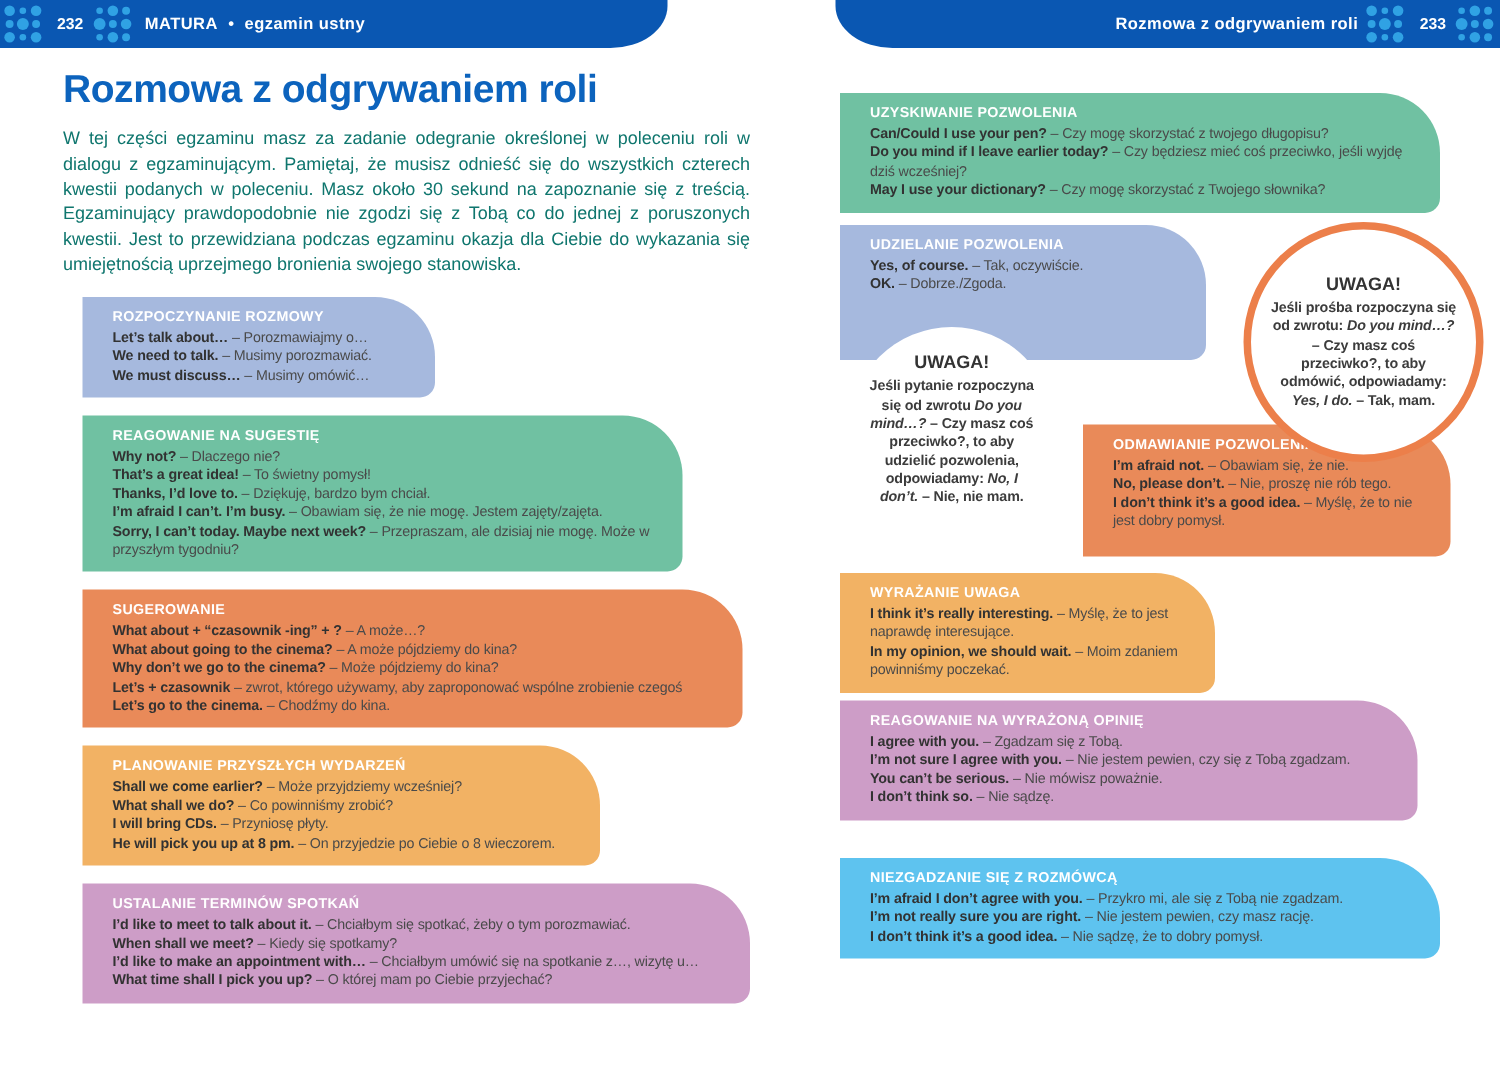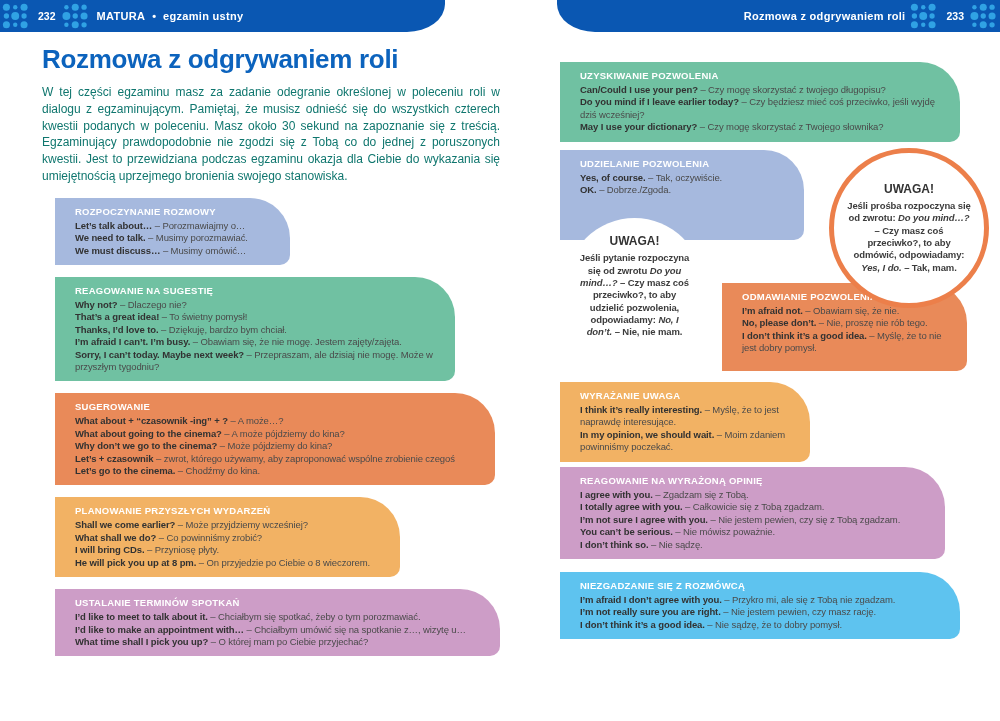--- a/index.html
+++ b/index.html
@@ -138,20 +138,21 @@
         <div class="box" style="background: rgb(242, 178, 100); width: 345px;">
           <h3 class="box-title">PLANOWANIE PRZYSZŁYCH WYDARZEŃ</h3>
           <div class="line"><b class="en">Shall we come earlier?</b><span class="sep"> – </span><span class="pl">Może przyjdziemy wcześniej?</span></div>
           <div class="line"><b class="en">What shall we do?</b><span class="sep"> – </span><span class="pl">Co powinniśmy zrobić?</span></div>
           <div class="line"><b class="en">I will bring CDs.</b><span class="sep"> – </span><span class="pl">Przyniosę płyty.</span></div>
           <div class="line"><b class="en">He will pick you up at 8 pm.</b><span class="sep"> – </span><span class="pl">On przyjedzie po Ciebie o 8 wieczorem.</span></div>
         </div>
         <div class="box" style="background: rgb(205, 157, 199); width: 445px;">
           <h3 class="box-title">USTALANIE TERMINÓW SPOTKAŃ</h3>
           <div class="line"><b class="en">I’d like to meet to talk about it.</b><span class="sep"> – </span><span class="pl">Chciałbym się spotkać, żeby o tym porozmawiać.</span></div>
+          <div class="line"><b class="en">When shall we meet?</b><span class="sep"> – </span><span class="pl">Kiedy się spotkamy?</span></div>
           <div class="line"><b class="en">I’d like to make an appointment with…</b><span class="sep"> – </span><span class="pl">Chciałbym umówić się na spotkanie z…, wizytę u…</span></div>
           <div class="line"><b class="en">What time shall I pick you up?</b><span class="sep"> – </span><span class="pl">O której mam po Ciebie przyjechać?</span></div>
         </div>
       </div>
   </div>
 
   <div class="right-flow" id="right-flow">
       <div class="box" style="background: rgb(112, 193, 162); width: 400px;">
         <h3 class="box-title">UZYSKIWANIE POZWOLENIA</h3>
         <div class="line"><b class="en">Can/Could I use your pen?</b><span class="sep"> – </span><span class="pl">Czy mogę skorzystać z twojego długopisu?</span></div>
@@ -172,21 +173,20 @@
       <div class="line"><b class="en">I don’t think it’s a good idea.</b><span class="sep"> – </span><span class="pl">Myślę, że to nie jest dobry pomysł.</span></div>
     </div>
     <div class="box abs" style="background: rgb(242, 178, 100); width: 250px; left: 560px; top: 382px; z-index: 1;">
       <h3 class="box-title">WYRAŻANIE UWAGA</h3>
       <div class="line"><b class="en">I think it’s really interesting.</b><span class="sep"> – </span><span class="pl">Myślę, że to jest naprawdę interesujące.</span></div>
       <div class="line"><b class="en">In my opinion, we should wait.</b><span class="sep"> – </span><span class="pl">Moim zdaniem powinniśmy poczekać.</span></div>
     </div>
     <div class="box abs" style="background: rgb(205, 157, 199); width: 385px; left: 560px; top: 467px; z-index: 1;">
       <h3 class="box-title">REAGOWANIE NA WYRAŻONĄ OPINIĘ</h3>
       <div class="line"><b class="en">I agree with you.</b><span class="sep"> – </span><span class="pl">Zgadzam się z Tobą.</span></div>
-      <div class="line"><b class="en">I totally agree with you.</b><span class="sep"> – </span><span class="pl">Całkowicie się z Tobą zgadzam.</span></div>
       <div class="line"><b class="en">I’m not sure I agree with you.</b><span class="sep"> – </span><span class="pl">Nie jestem pewien, czy się z Tobą zgadzam.</span></div>
       <div class="line"><b class="en">You can’t be serious.</b><span class="sep"> – </span><span class="pl">Nie mówisz poważnie.</span></div>
       <div class="line"><b class="en">I don’t think so.</b><span class="sep"> – </span><span class="pl">Nie sądzę.</span></div>
     </div>
     <div class="box abs" style="background: rgb(94, 195, 239); width: 400px; left: 560px; top: 572px; z-index: 1;">
       <h3 class="box-title">NIEZGADZANIE SIĘ Z ROZMÓWCĄ</h3>
       <div class="line"><b class="en">I’m afraid I don’t agree with you.</b><span class="sep"> – </span><span class="pl">Przykro mi, ale się z Tobą nie zgadzam.</span></div>
       <div class="line"><b class="en">I’m not really sure you are right.</b><span class="sep"> – </span><span class="pl">Nie jestem pewien, czy masz rację.</span></div>
       <div class="line"><b class="en">I don’t think it’s a good idea.</b><span class="sep"> – </span><span class="pl">Nie sądzę, że to dobry pomysł.</span></div>
     </div>

